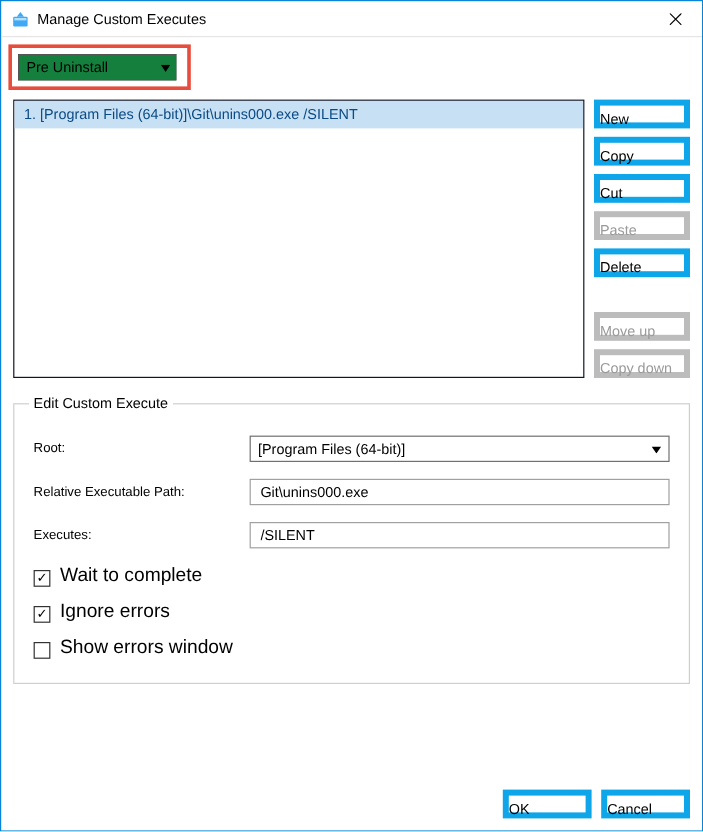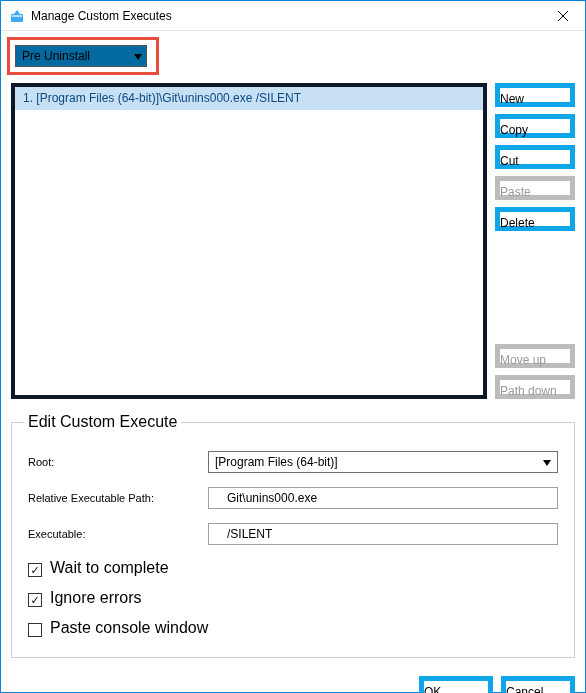--- a/index.html
+++ b/index.html
@@ -40,21 +40,21 @@
 
 .highlight-box {
   margin: 6px 6px 0 6px;
   border: 3px solid #e74c3c;
   padding: 5px 5px;
   display: inline-block;
   width: 152px;
 }
 .dropdown {
   border: 1px solid #555;
-  background: #0369a1;
+  background: #15803d;
   height: 22px;
   display: flex;
   align-items: center;
   padding: 0 2px 0 6px;
   font-size: 12px;
   position: relative;
   width: 132px;
 }
 .dropdown .arrow {
   position: absolute; right: 4px; top: 50%; transform: translateY(-50%);
@@ -66,23 +66,23 @@
   display: flex;
   flex-direction: column;
 }
 
 .top-row {
   display: flex;
   gap: 8px;
 }
 .listbox {
   flex: 1;
-  border: 4px solid #0f172a;
-  background: #fff;
-  height: 316px;
+  border: 1px solid #0f172a;
+  background: #fff;
+  height: 232px;
   overflow: auto;
 }
 .listbox .item {
   background: #c7e0f4;
   padding: 4px 8px;
   color: #0b4a85;
   font-size: 12px;
   border-bottom: 1px solid transparent;
 }
 .side-buttons {
@@ -105,41 +105,41 @@
   cursor: default;
 }
 .spacer { flex: 1; }
 
 fieldset.edit {
   border: 1px solid #cfcfcf;
   margin-top: 14px;
   padding: 20px 16px 16px 16px;
 }
 fieldset.edit legend {
-  font-size: 16px;
+  font-size: 12px;
   padding: 0 4px;
   margin-left: -4px;
 }
 .field-row {
   display: flex;
   align-items: center;
   margin-bottom: 14px;
 }
 .field-row .label {
   width: 180px;
   font-size: 11px;
 }
 .field-row .control {
   flex: 1;
 }
 .input {
   width: 100%;
   height: 22px;
   border: 1px solid #a0a0a0;
-  padding: 0 18px;
+  padding: 0 8px;
   font-size: 12px;
 }
 .combo {
   width: 100%;
   height: 22px;
   border: 1px solid #707070;
   padding: 0 6px;
   font-size: 12px;
   display: flex;
   align-items: center;
@@ -217,21 +217,21 @@
         </div>
       </div>
       <div class="side-buttons">
         <div class="btn">New</div>
         <div class="btn">Copy</div>
         <div class="btn">Cut</div>
         <div class="btn disabled">Paste</div>
         <div class="btn">Delete</div>
         <div class="spacer"></div>
         <div class="btn disabled">Move up</div>
-        <div class="btn disabled">Path down</div>
+        <div class="btn disabled">Copy down</div>
       </div>
     </div>
 
     <fieldset class="edit">
       <legend>Edit Custom Execute</legend>
 
       <div class="field-row">
         <div class="label">Root:</div>
         <div class="control">
           <div class="combo">
@@ -246,37 +246,37 @@
       </div>
 
       <div class="field-row">
         <div class="label">Relative Executable Path:</div>
         <div class="control">
           <input class="input" type="text" value="Git\unins000.exe" style="">
         </div>
       </div>
 
       <div class="field-row">
-        <div class="label">Executable:</div>
+        <div class="label">Executes:</div>
         <div class="control">
           <input class="input" type="text" value="/SILENT" style="">
         </div>
       </div>
 
       <div class="check-row">
         <span class="chk checked"></span>
         <span>Wait to complete</span>
       </div>
       <div class="check-row">
         <span class="chk checked"></span>
         <span>Ignore errors</span>
       </div>
       <div class="check-row" style="margin-bottom:4px;">
         <span class="chk"></span>
-        <span>Paste console window</span>
+        <span>Show errors window</span>
       </div>
 
     </fieldset>
 
   </div>
 
   <div class="footer">
     <div class="btn">OK</div>
     <div class="btn">Cancel</div>
   </div>

